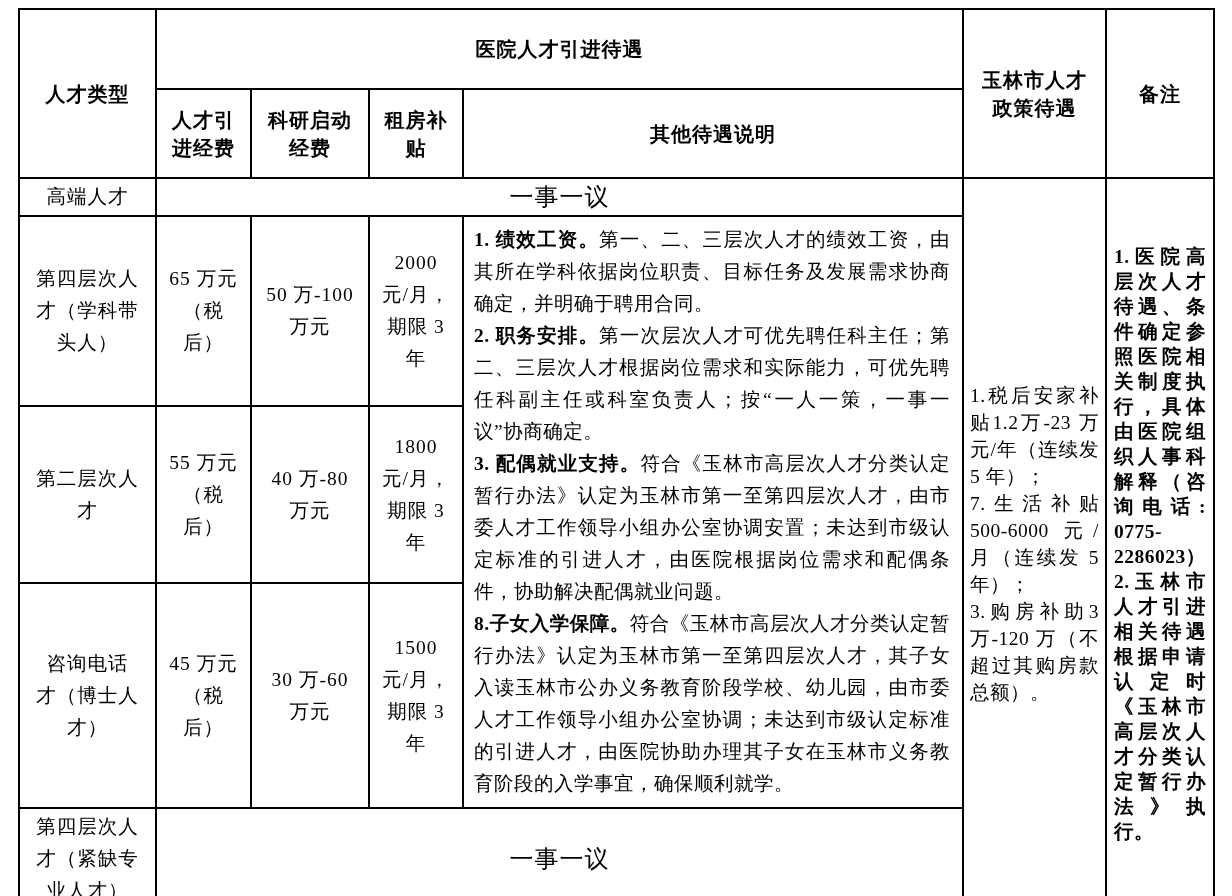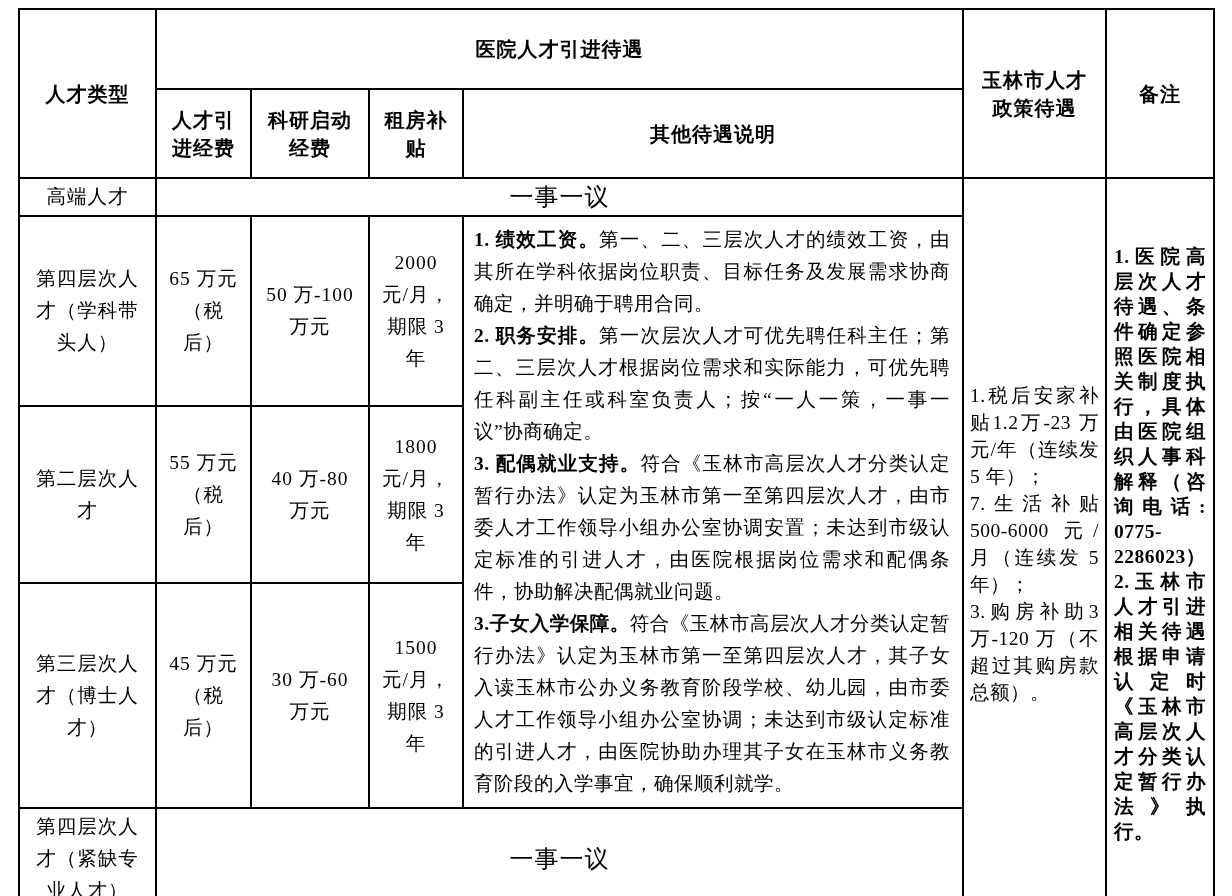--- a/index.html
+++ b/index.html
@@ -81,40 +81,40 @@
     <td class="cell-c">50 万-100
 万元</td>
     <td class="cell-c">2000
 元/月，
 期限 3
 年</td>
     <td rowspan="3" class="other">
       <p><b>1. 绩效工资。</b><span>第一、二、三层次人才的绩效工资，由其所在学科依据岗位职责、目标任务及发展需求协商确定，并明确于聘用合同。</span></p>
       <p><b>2. 职务安排。</b><span>第一次层次人才可优先聘任科主任；第二、三层次人才根据岗位需求和实际能力，可优先聘任科副主任或科室负责人；按“一人一策，一事一议”协商确定。</span></p>
       <p><b>3. 配偶就业支持。</b><span>符合《玉林市高层次人才分类认定暂行办法》认定为玉林市第一至第四层次人才，由市委人才工作领导小组办公室协调安置；未达到市级认定标准的引进人才，由医院根据岗位需求和配偶条件，协助解决配偶就业问题。</span></p>
-      <p><b>3.子女入学保障。</b><span>符合《玉林市高层次人才分类认定暂行办法》认定为玉林市第一至第四层次人才，其子女入读玉林市公办义务教育阶段学校、幼儿园，由市委人才工作领导小组办公室协调；未达到市级认定标准的引进人才，由医院协助办理其子女在玉林市义务教育阶段的入学事宜，确保顺利就学。</span></p>
+      <p><b>8.子女入学保障。</b><span>符合《玉林市高层次人才分类认定暂行办法》认定为玉林市第一至第四层次人才，其子女入读玉林市公办义务教育阶段学校、幼儿园，由市委人才工作领导小组办公室协调；未达到市级认定标准的引进人才，由医院协助办理其子女在玉林市义务教育阶段的入学事宜，确保顺利就学。</span></p>
     </td>
   </tr>
 
   <tr class="r-t2">
     <td class="cell-c">第二层次人
 才</td>
     <td class="cell-c">55 万元
 （税
 后）</td>
     <td class="cell-c">40 万-80
 万元</td>
     <td class="cell-c">1800
 元/月，
 期限 3
 年</td>
   </tr>
 
   <tr class="r-t3">
-    <td class="cell-c">第三层次人
+    <td class="cell-c">咨询电话
 才（博士人
 才）</td>
     <td class="cell-c">45 万元
 （税
 后）</td>
     <td class="cell-c">30 万-60
 万元</td>
     <td class="cell-c">1500
 元/月，
 期限 3

